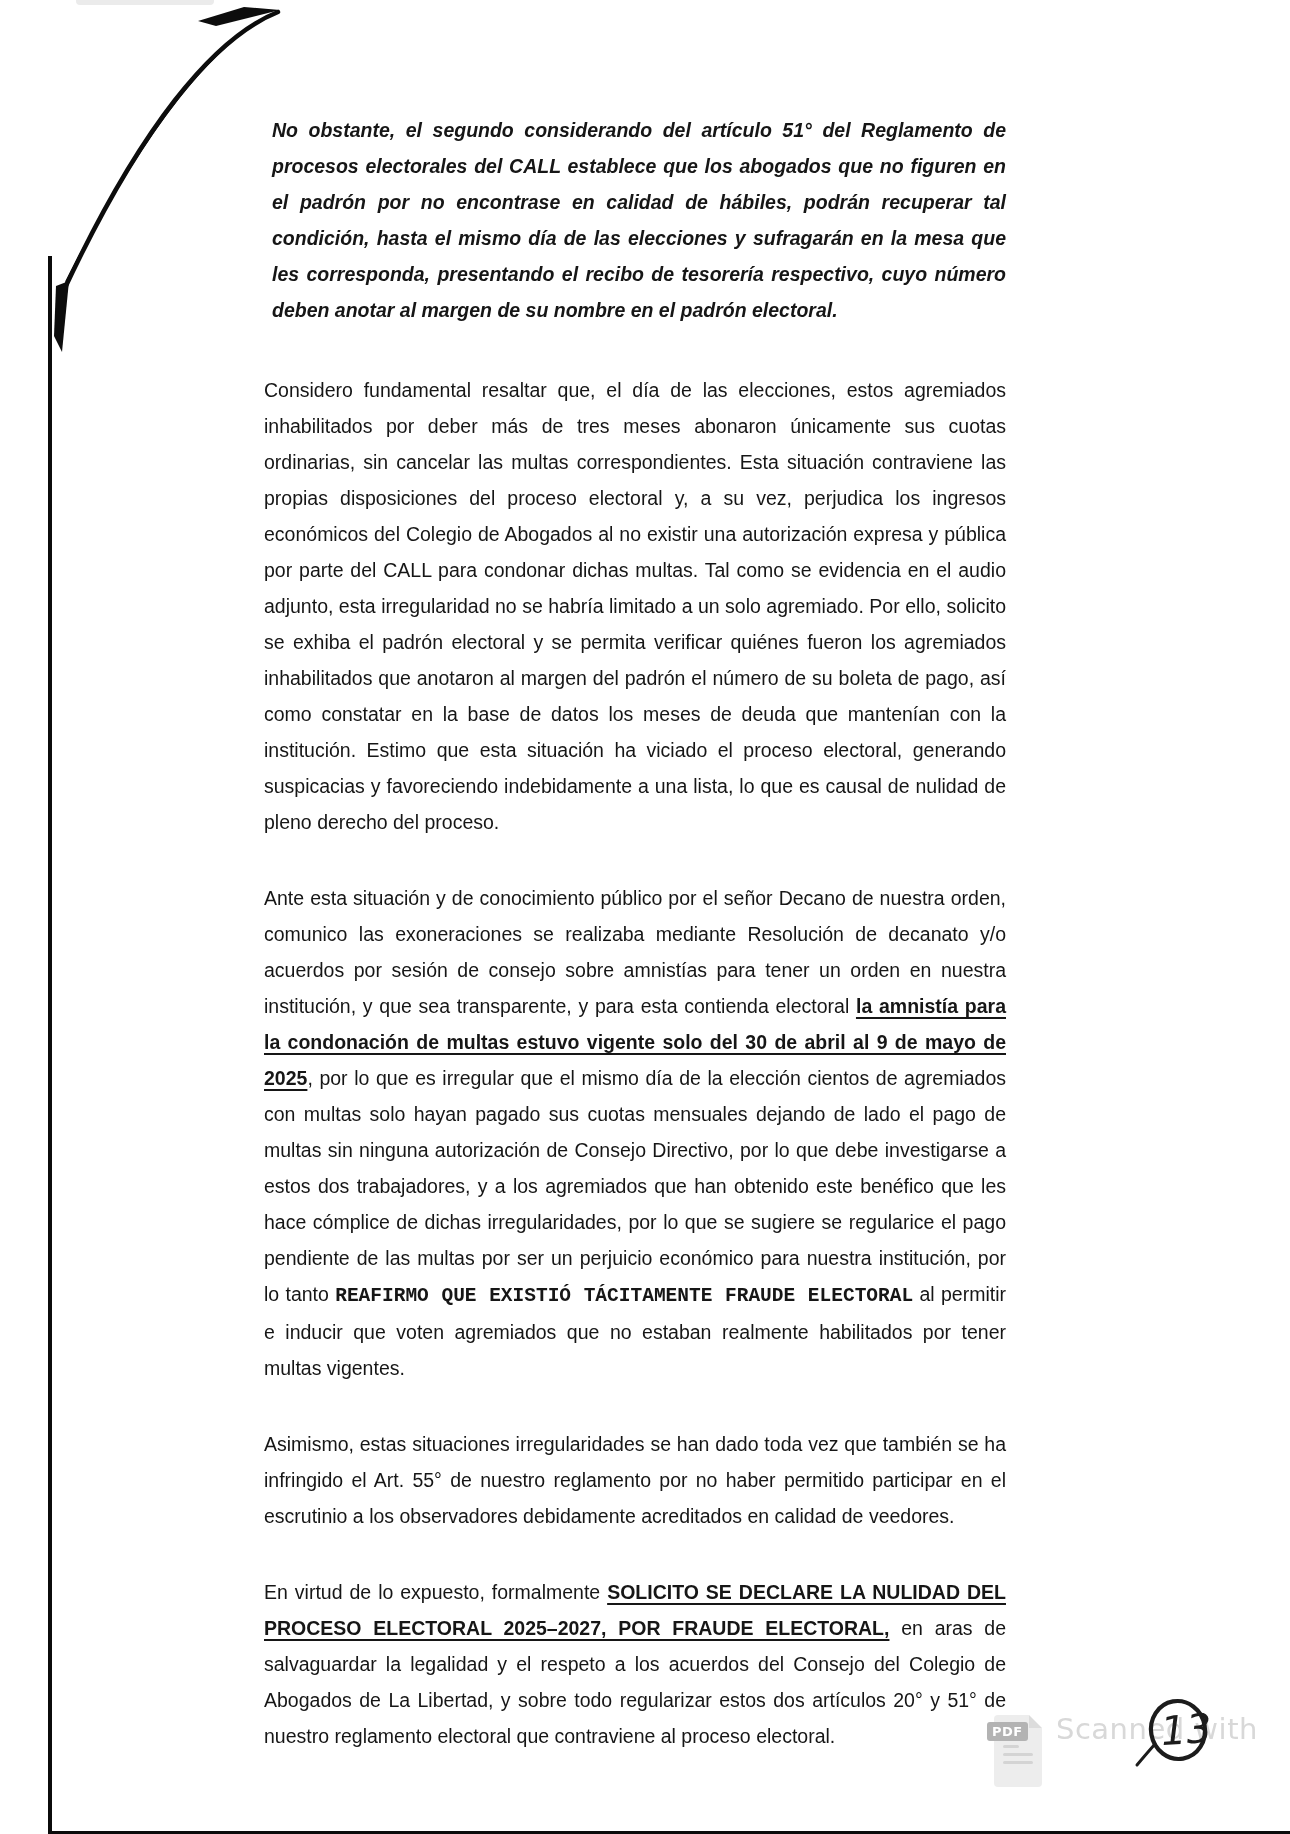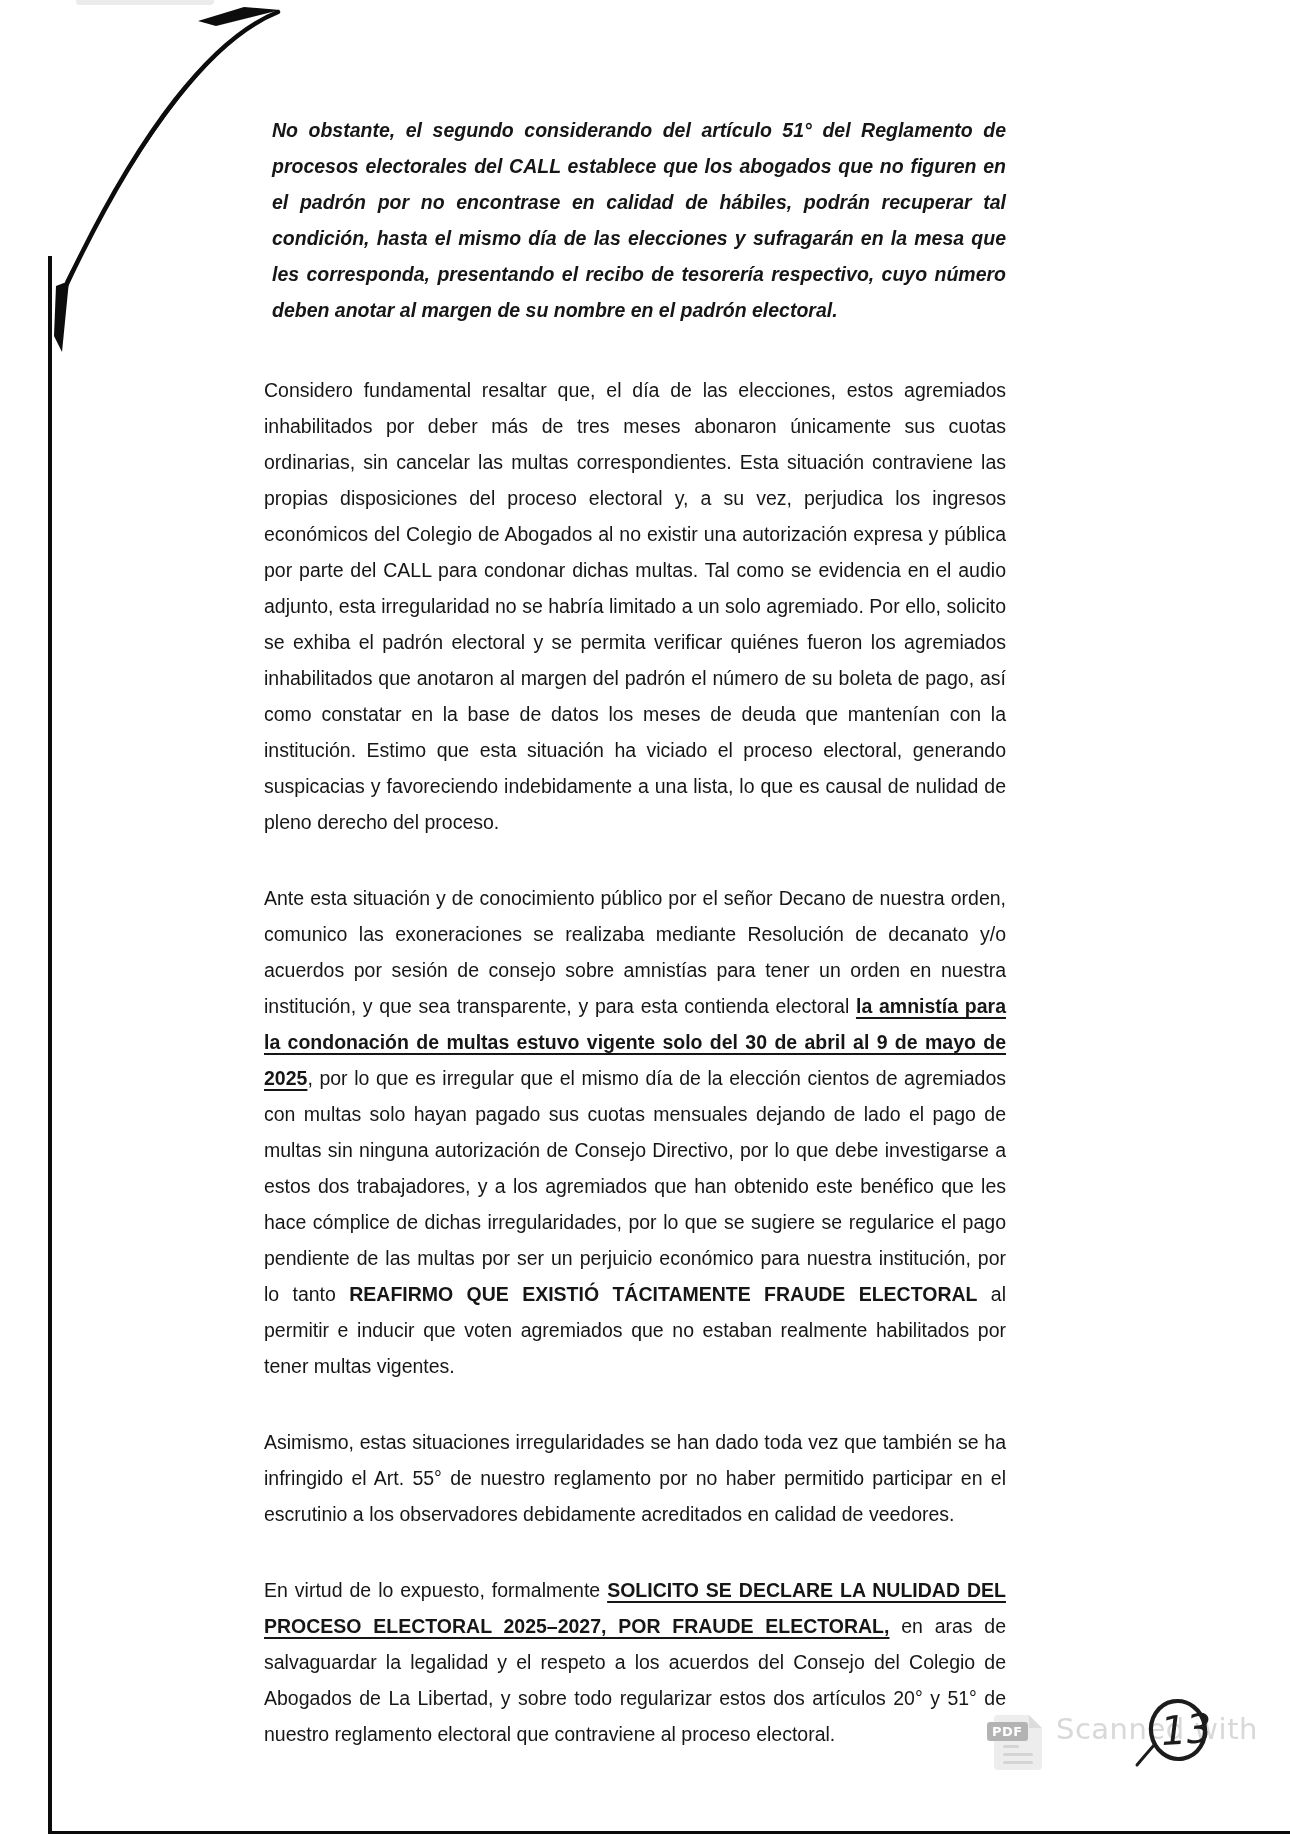--- a/index.html
+++ b/index.html
@@ -37,39 +37,39 @@
     line-height: 36px;
     text-align: justify;
   }
   .para { margin: 0 0 40px 0; }
   .para.quote {
     font-weight: 700;
     font-style: italic;
     margin-left: 8px;
     margin-bottom: 44px;
   }
-  .fmt-b  { font-weight: 700; }
+  .fmt-b  { font-weight: 700; font-family: Liberation Mono, monospace; }
   .fmt-bu {
     font-weight: 700;
     text-decoration: underline;
     text-decoration-thickness: 2px;
     text-underline-offset: 4px;
   }
 
   
   .watermark {
     position: absolute;
     left: 946px;
     top: 1712px;
     display: flex;
     align-items: flex-start;
     gap: 14px;
     font-family: "DejaVu Sans", sans-serif;
   }
-  .pdf-icon { position: relative; width: 48px; height: 55px; margin-top: 3px; }
+  .pdf-icon { position: relative; width: 48px; height: 72px; margin-top: 3px; }
   .pdf-sheet {
     position: absolute; inset: 0;
     background: #ededed;
     border-radius: 4px;
   }
   .pdf-sheet::after {           
     content: "";
     position: absolute; right: 0; top: 0;
     width: 0; height: 0;
     border-left: 13px solid #dcdcdc;

